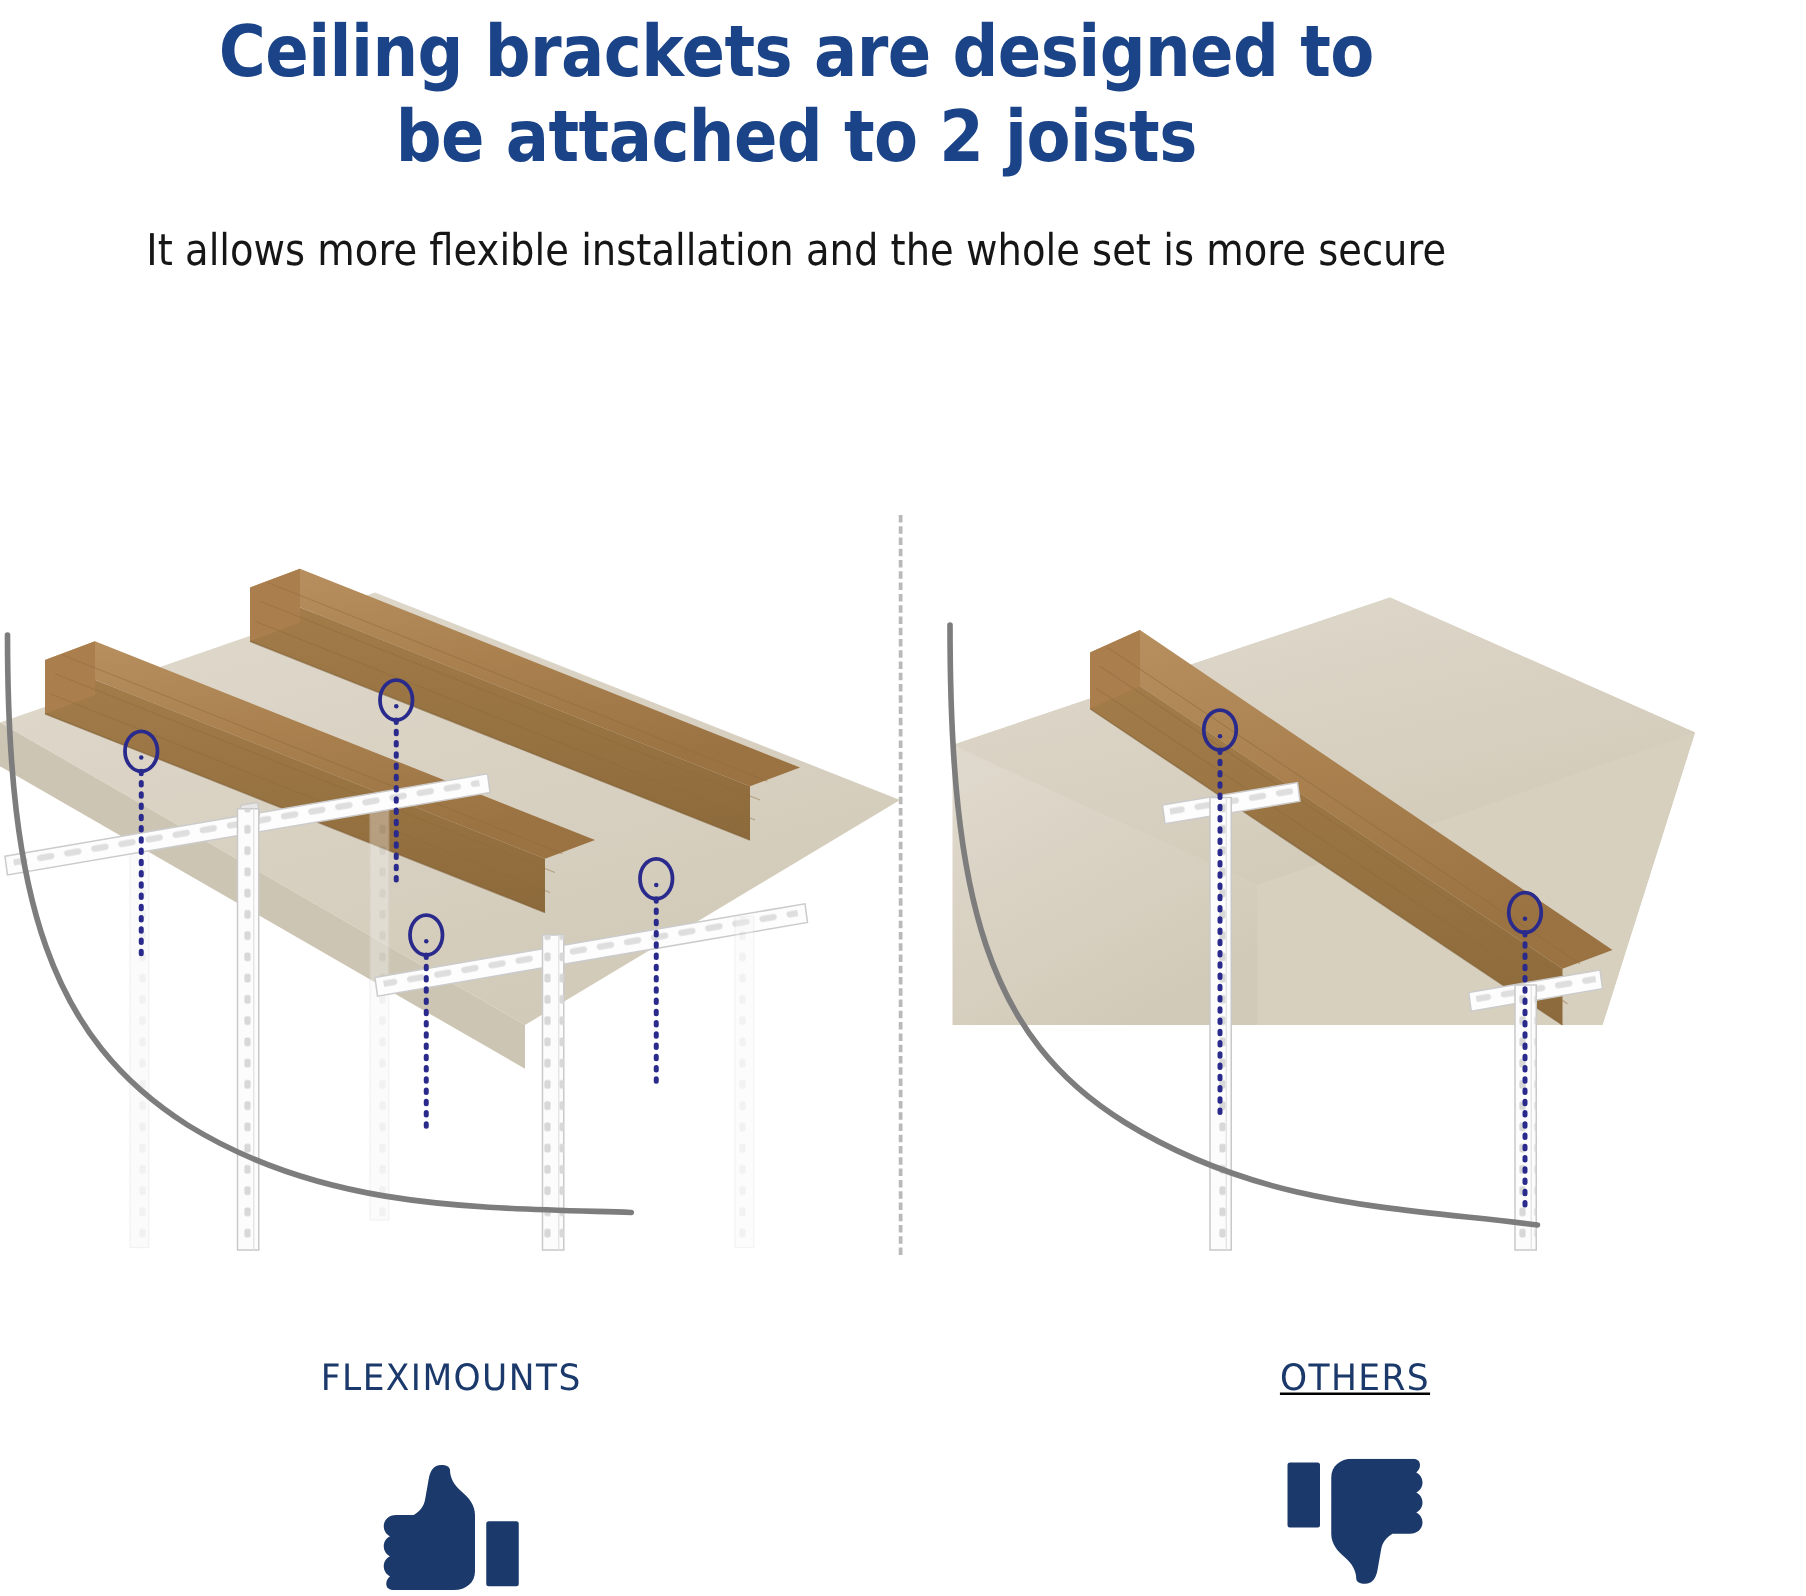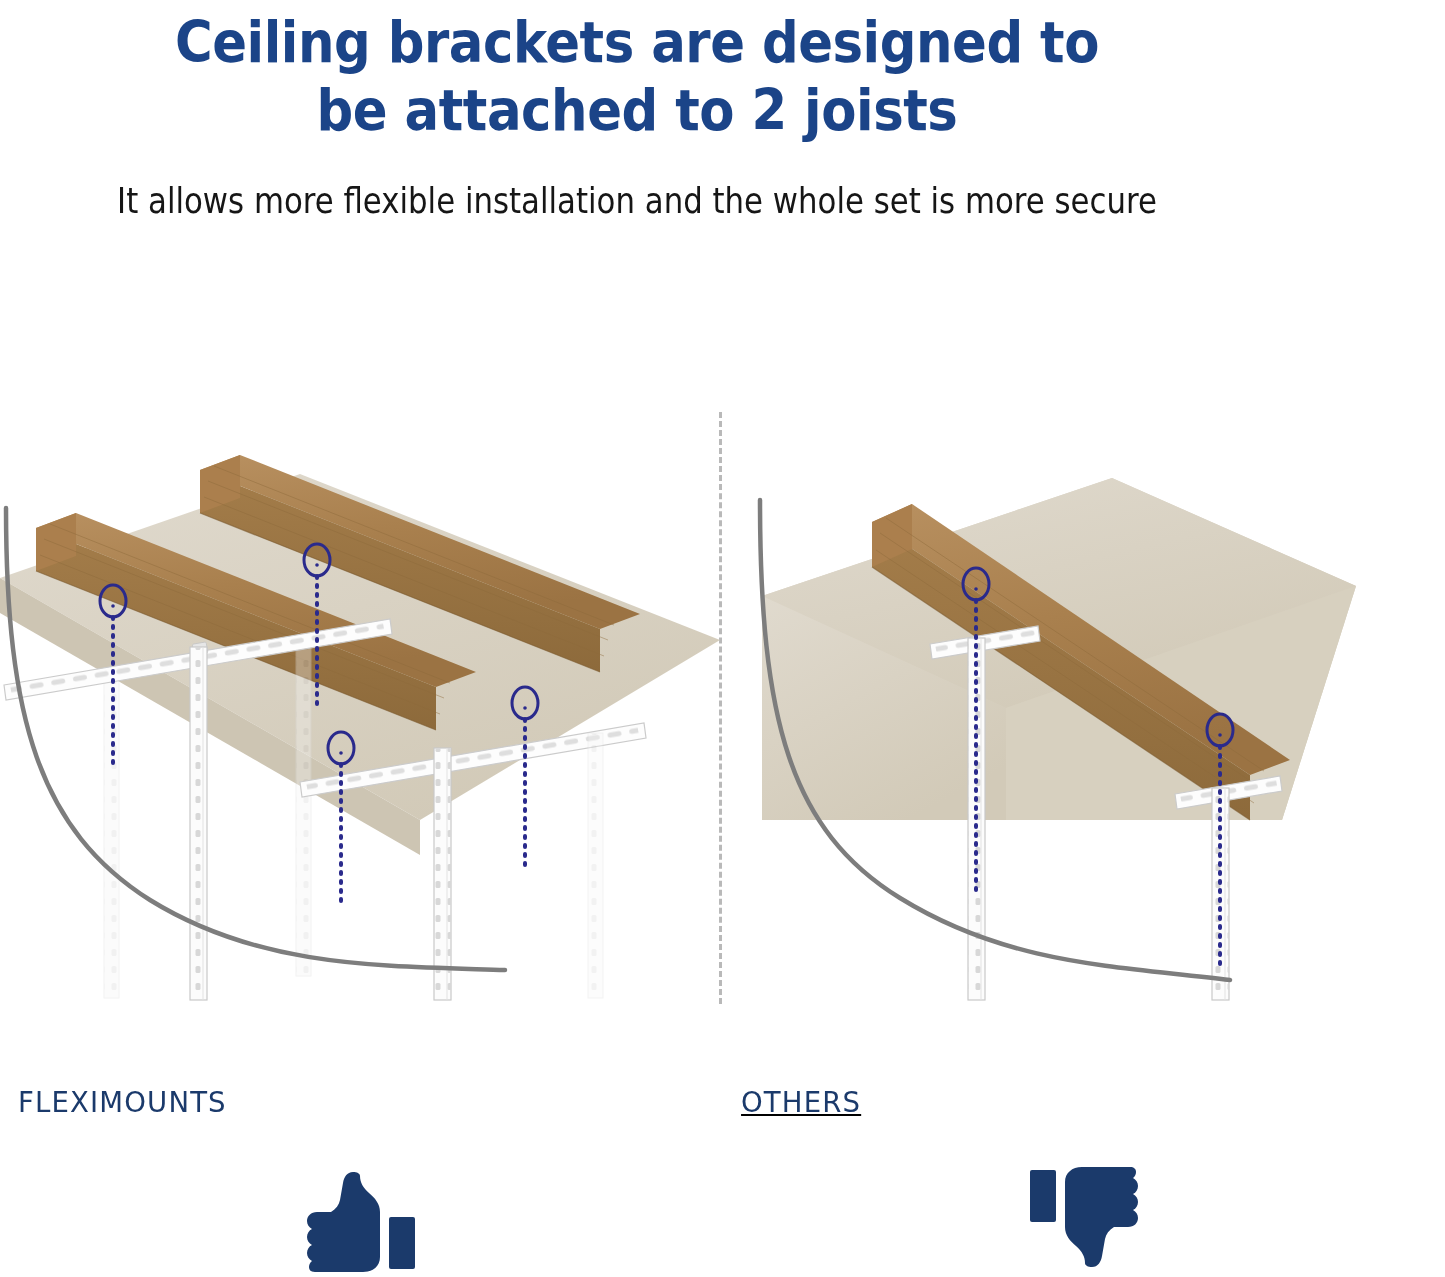--- a/index.html
+++ b/index.html
@@ -51,21 +51,21 @@
 
   .divider{
     position:absolute;
     left:719px;top:412px;
     width:0;height:592px;
     border-left:3px dashed #b9b9b9;
   }
 
   
   .captions{position:absolute;left:0;top:1085px;width:1445px;height:192px;}
-  .cap{position:absolute;top:0;width:722px;text-align:left;}
+  .cap{position:absolute;top:0;width:722px;text-align:center;}
   .cap-left{left:0;}
   .cap-right{left:723px;text-decoration:underline;}
   .cap-label{
     color:#1b3a6b;
     font-size:29px;
     letter-spacing:1.2px;
     font-family:"DejaVu Sans","Liberation Sans",sans-serif;
     font-weight:normal;
     line-height:34px;
     transform:scaleX(0.95);

